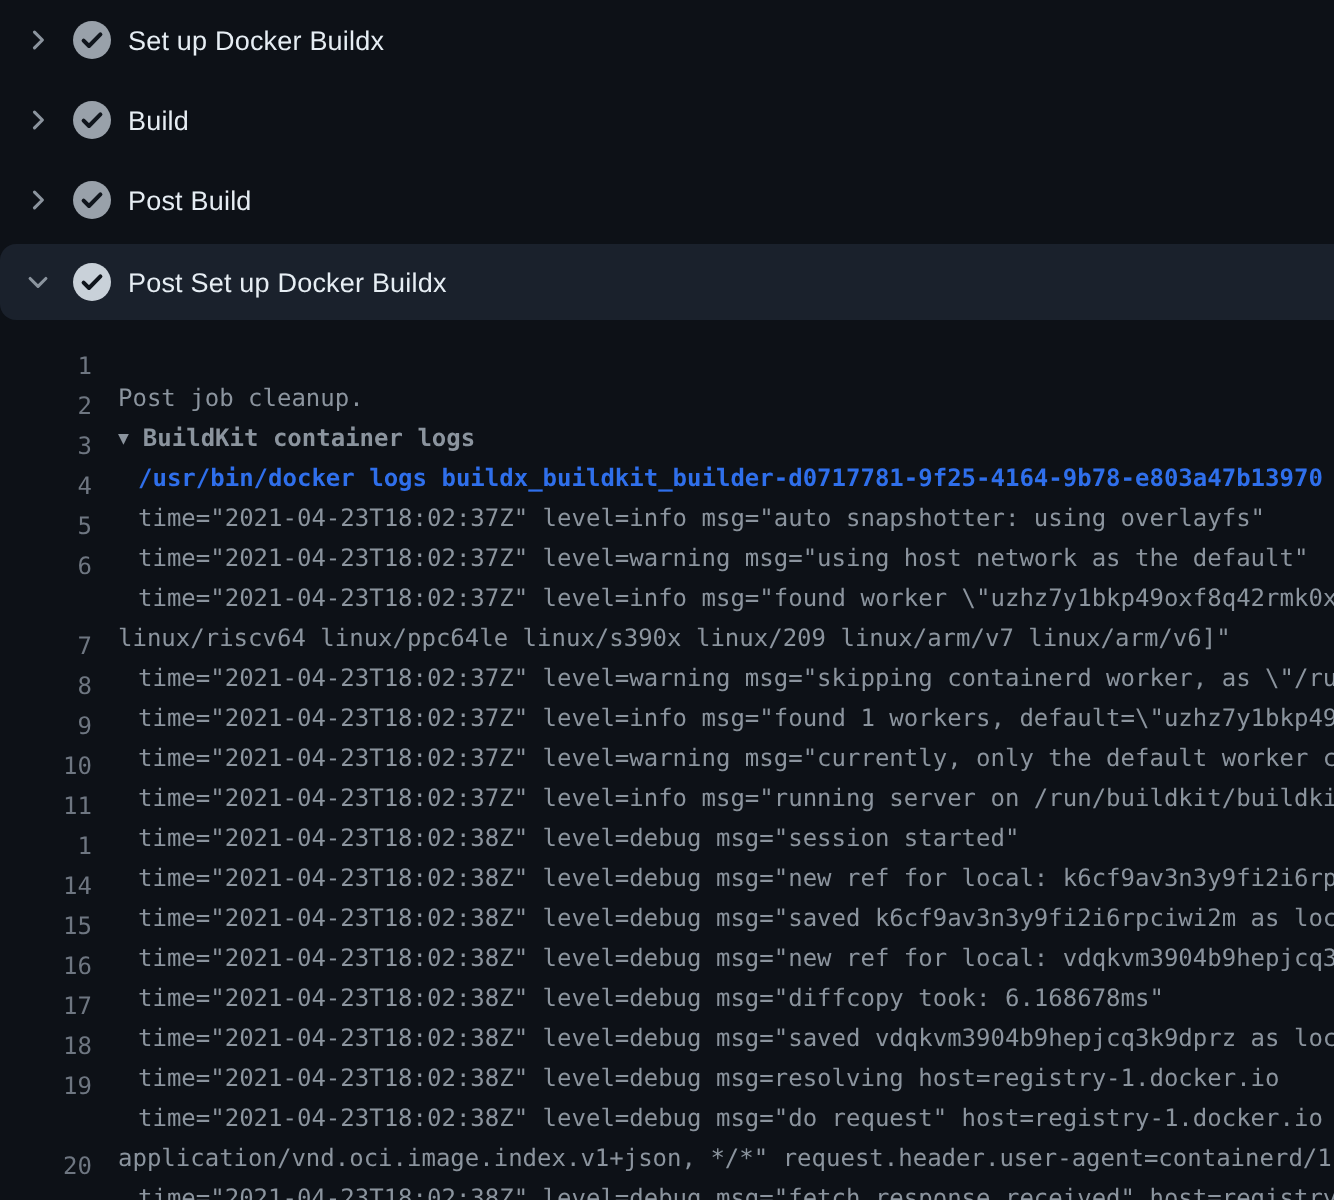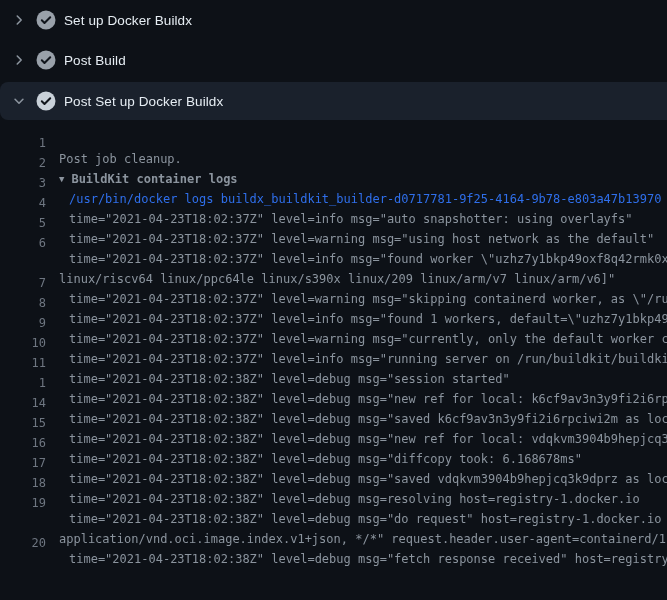--- a/index.html
+++ b/index.html
@@ -31,41 +31,55 @@
     font-family: "DejaVu Sans Mono", "Liberation Mono", monospace;
     font-size: 12px; white-space: pre;
   }
   .num {
     width: 46px; min-width: 46px; text-align: right;
     color: var(--text_linenum); cursor: pointer;
     user-select: none;
   }
   .txt { margin-left: 13px; color: var(--text_log); margin-top: 16px; }
   .line.ind .txt { margin-left: 23px; }
-  .line.cmd .txt { color: var(--accent_command); font-weight: normal; }
+  .line.cmd .txt { color: var(--accent_command); font-weight: bold; }
   .gmark { font-size: 9px; margin-right: 7px; color: var(--text_log); display: inline-block; transform: translateY(-1px); }
   .line.grp .txt { cursor: pointer; font-weight: bold; }
 </style>
 </head>
 <body>
 
 <div class="steps">
     <div class="step">
       <span class="chev">
         <svg width="14" height="14" viewBox="0 0 16 16">
           <path d="M6 3.5 L10.5 8 L6 12.5" fill="none" stroke="#8b949e" stroke-width="1.8" stroke-linecap="round" stroke-linejoin="round"></path>
         </svg>
       </span>
       <span class="check">
         <svg width="20" height="20" viewBox="0 0 20 20">
           <circle cx="10" cy="10" r="9.5" fill="#99a1aa"></circle>
           <path d="M5.8 10.3l2.7 2.7 5.7-5.8" fill="none" stroke="#10151c" stroke-width="2" stroke-linecap="round" stroke-linejoin="round"></path>
         </svg>
       </span>
       <span class="step-label">Set up Docker Buildx</span>
+    </div>
+    <div class="step">
+      <span class="chev">
+        <svg width="14" height="14" viewBox="0 0 16 16">
+          <path d="M6 3.5 L10.5 8 L6 12.5" fill="none" stroke="#8b949e" stroke-width="1.8" stroke-linecap="round" stroke-linejoin="round"></path>
+        </svg>
+      </span>
+      <span class="check">
+        <svg width="20" height="20" viewBox="0 0 20 20">
+          <circle cx="10" cy="10" r="9.5" fill="#99a1aa"></circle>
+          <path d="M5.8 10.3l2.7 2.7 5.7-5.8" fill="none" stroke="#10151c" stroke-width="2" stroke-linecap="round" stroke-linejoin="round"></path>
+        </svg>
+      </span>
+      <span class="step-label">Build</span>
     </div>
     <div class="step">
       <span class="chev">
         <svg width="14" height="14" viewBox="0 0 16 16">
           <path d="M6 3.5 L10.5 8 L6 12.5" fill="none" stroke="#8b949e" stroke-width="1.8" stroke-linecap="round" stroke-linejoin="round"></path>
         </svg>
       </span>
       <span class="check">
         <svg width="20" height="20" viewBox="0 0 20 20">
           <circle cx="10" cy="10" r="9.5" fill="#99a1aa"></circle>

